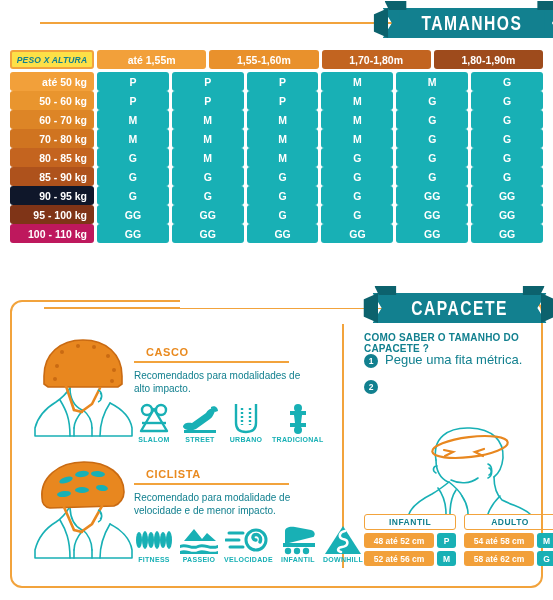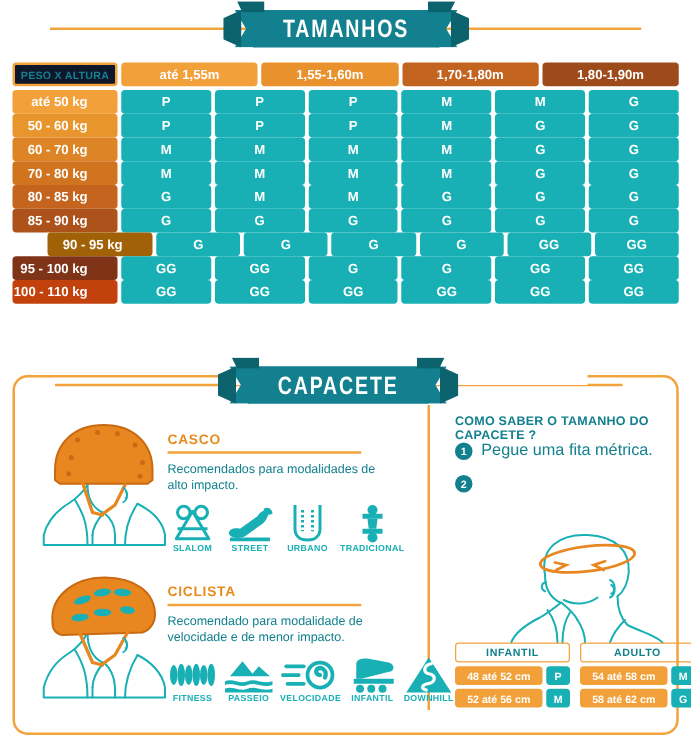--- a/index.html
+++ b/index.html
@@ -8,21 +8,21 @@
     background:#ffffff;
     font-family:"Liberation Sans", sans-serif;
     overflow:hidden;
     position:relative;
   }
 
   
   .ribbon-wrap{
     position:relative;
     height:46px;
-    display:flex;align-items:center;justify-content:center;
+    display:flex;align-items:center;justify-content:flex-end;
   }
   .ribbon-rule{
     position:absolute;top:50%;left:40px;right:40px;height:2px;
     background:#f2a33c;transform:translateY(-1px);
   }
   .ribbon{
     position:relative;z-index:3;
     height:30px;
     display:flex;align-items:center;justify-content:center;
     padding:0 26px;
@@ -56,46 +56,46 @@
     margin:4px 10px 0 10px;
     display:flex;flex-direction:column;gap:3px;
   }
   .trow{display:flex;gap:3px;}
   .cell{
     height:19px;display:flex;align-items:center;justify-content:center;
     color:#ffffff;font-size:10.5px;font-weight:bold;border-radius:3px;
     box-sizing:border-box;white-space:nowrap;
   }
   .rowhead{
-    width:84px;flex:0 0 84px;justify-content:flex-end;padding-right:24px;
+    width:84px;flex:0 0 84px;justify-content:flex-end;padding-right:7px;
     font-size:10.5px;
   }
   .colhead{flex:1 1 0;}
   .val{flex:1 1 0;background:#18b0b5;}
   .corner{
-    background:#0f172a;color:#12808f;border:2px solid #f2a33c;
-    font-size:8.5px;letter-spacing:.2px;justify-content:center;padding-right:0;
+    background:#fde047;color:#12808f;border:2px solid #f2a33c;
+    font-size:8.5px;letter-spacing:.2px;justify-content:center;padding-right:0;font-style:italic;
   }
 
   
   .panel{
     position:absolute;left:10px;top:300px;width:533px;height:288px;
     border:2px solid #f2a33c;border-radius:12px;box-sizing:border-box;
   }
   .panel-notch{
     position:absolute;left:180px;top:292px;width:290px;height:16px;background:#ffffff;z-index:2;
   }
   .divider{
     position:absolute;left:330px;top:22px;width:2px;height:244px;background:#f2a33c;
   }
 
   .block{position:absolute;}
   .helmet-img{position:absolute;}
   .btitle{
-    color:#e98a1f;font-size:11px;font-weight:bold;letter-spacing:.6px;margin:0 0 3px 0;
+    color:#e98a1f;font-size:11px;font-weight:bold;letter-spacing:.6px;margin:0 0 3px 12px;
   }
   .btitle-rule{width:155px;height:2px;background:#f2a33c;margin-bottom:6px;}
   .bdesc{
     color:#12808f;font-size:10px;line-height:13px;margin:0 0 8px 0;max-width:185px;
   }
   .icons{display:flex;gap:6px;align-items:flex-end;}
   .ico{display:flex;flex-direction:column;align-items:center;gap:1px;}
   .ico-lbl{color:#18b0b5;font-size:7px;font-weight:bold;letter-spacing:.3px;white-space:nowrap;}
 
   
@@ -202,39 +202,39 @@
       <div class="trow">
         <div class="cell rowhead" style="background: rgb(174, 82, 28);">85 - 90 kg</div>
         <div class="cell val" style="background: rgb(24, 176, 181);">G</div>
         <div class="cell val" style="background: rgb(24, 176, 181);">G</div>
         <div class="cell val" style="background: rgb(24, 176, 181);">G</div>
         <div class="cell val" style="background: rgb(24, 176, 181);">G</div>
         <div class="cell val" style="background: rgb(24, 176, 181);">G</div>
         <div class="cell val" style="background: rgb(24, 176, 181);">G</div>
       </div>
       <div class="trow">
-        <div class="cell rowhead" style="background: #a16207; margin-left: 28px;">90 - 95 kg</div>
+        <div class="cell rowhead" style="background: #0f172a;">90 - 95 kg</div>
         <div class="cell val" style="background: rgb(24, 176, 181);">G</div>
         <div class="cell val" style="background: rgb(24, 176, 181);">G</div>
         <div class="cell val" style="background: rgb(24, 176, 181);">G</div>
         <div class="cell val" style="background: rgb(24, 176, 181);">G</div>
         <div class="cell val" style="background: rgb(24, 176, 181);">GG</div>
         <div class="cell val" style="background: rgb(24, 176, 181);">GG</div>
       </div>
       <div class="trow">
         <div class="cell rowhead" style="background: rgb(127, 52, 23);">95 - 100 kg</div>
         <div class="cell val" style="background: rgb(24, 176, 181);">GG</div>
         <div class="cell val" style="background: rgb(24, 176, 181);">GG</div>
         <div class="cell val" style="background: rgb(24, 176, 181);">G</div>
         <div class="cell val" style="background: rgb(24, 176, 181);">G</div>
         <div class="cell val" style="background: rgb(24, 176, 181);">GG</div>
         <div class="cell val" style="background: rgb(24, 176, 181);">GG</div>
       </div>
       <div class="trow">
-        <div class="cell rowhead" style="background: #c2410c;">100 - 110 kg</div>
+        <div class="cell rowhead" style="background: #be185d;">100 - 110 kg</div>
         <div class="cell val" style="background: rgb(24, 176, 181);">GG</div>
         <div class="cell val" style="background: rgb(24, 176, 181);">GG</div>
         <div class="cell val" style="background: rgb(24, 176, 181);">GG</div>
         <div class="cell val" style="background: rgb(24, 176, 181);">GG</div>
         <div class="cell val" style="background: rgb(24, 176, 181);">GG</div>
         <div class="cell val" style="background: rgb(24, 176, 181);">GG</div>
       </div>
     </div>
 </div>
 

